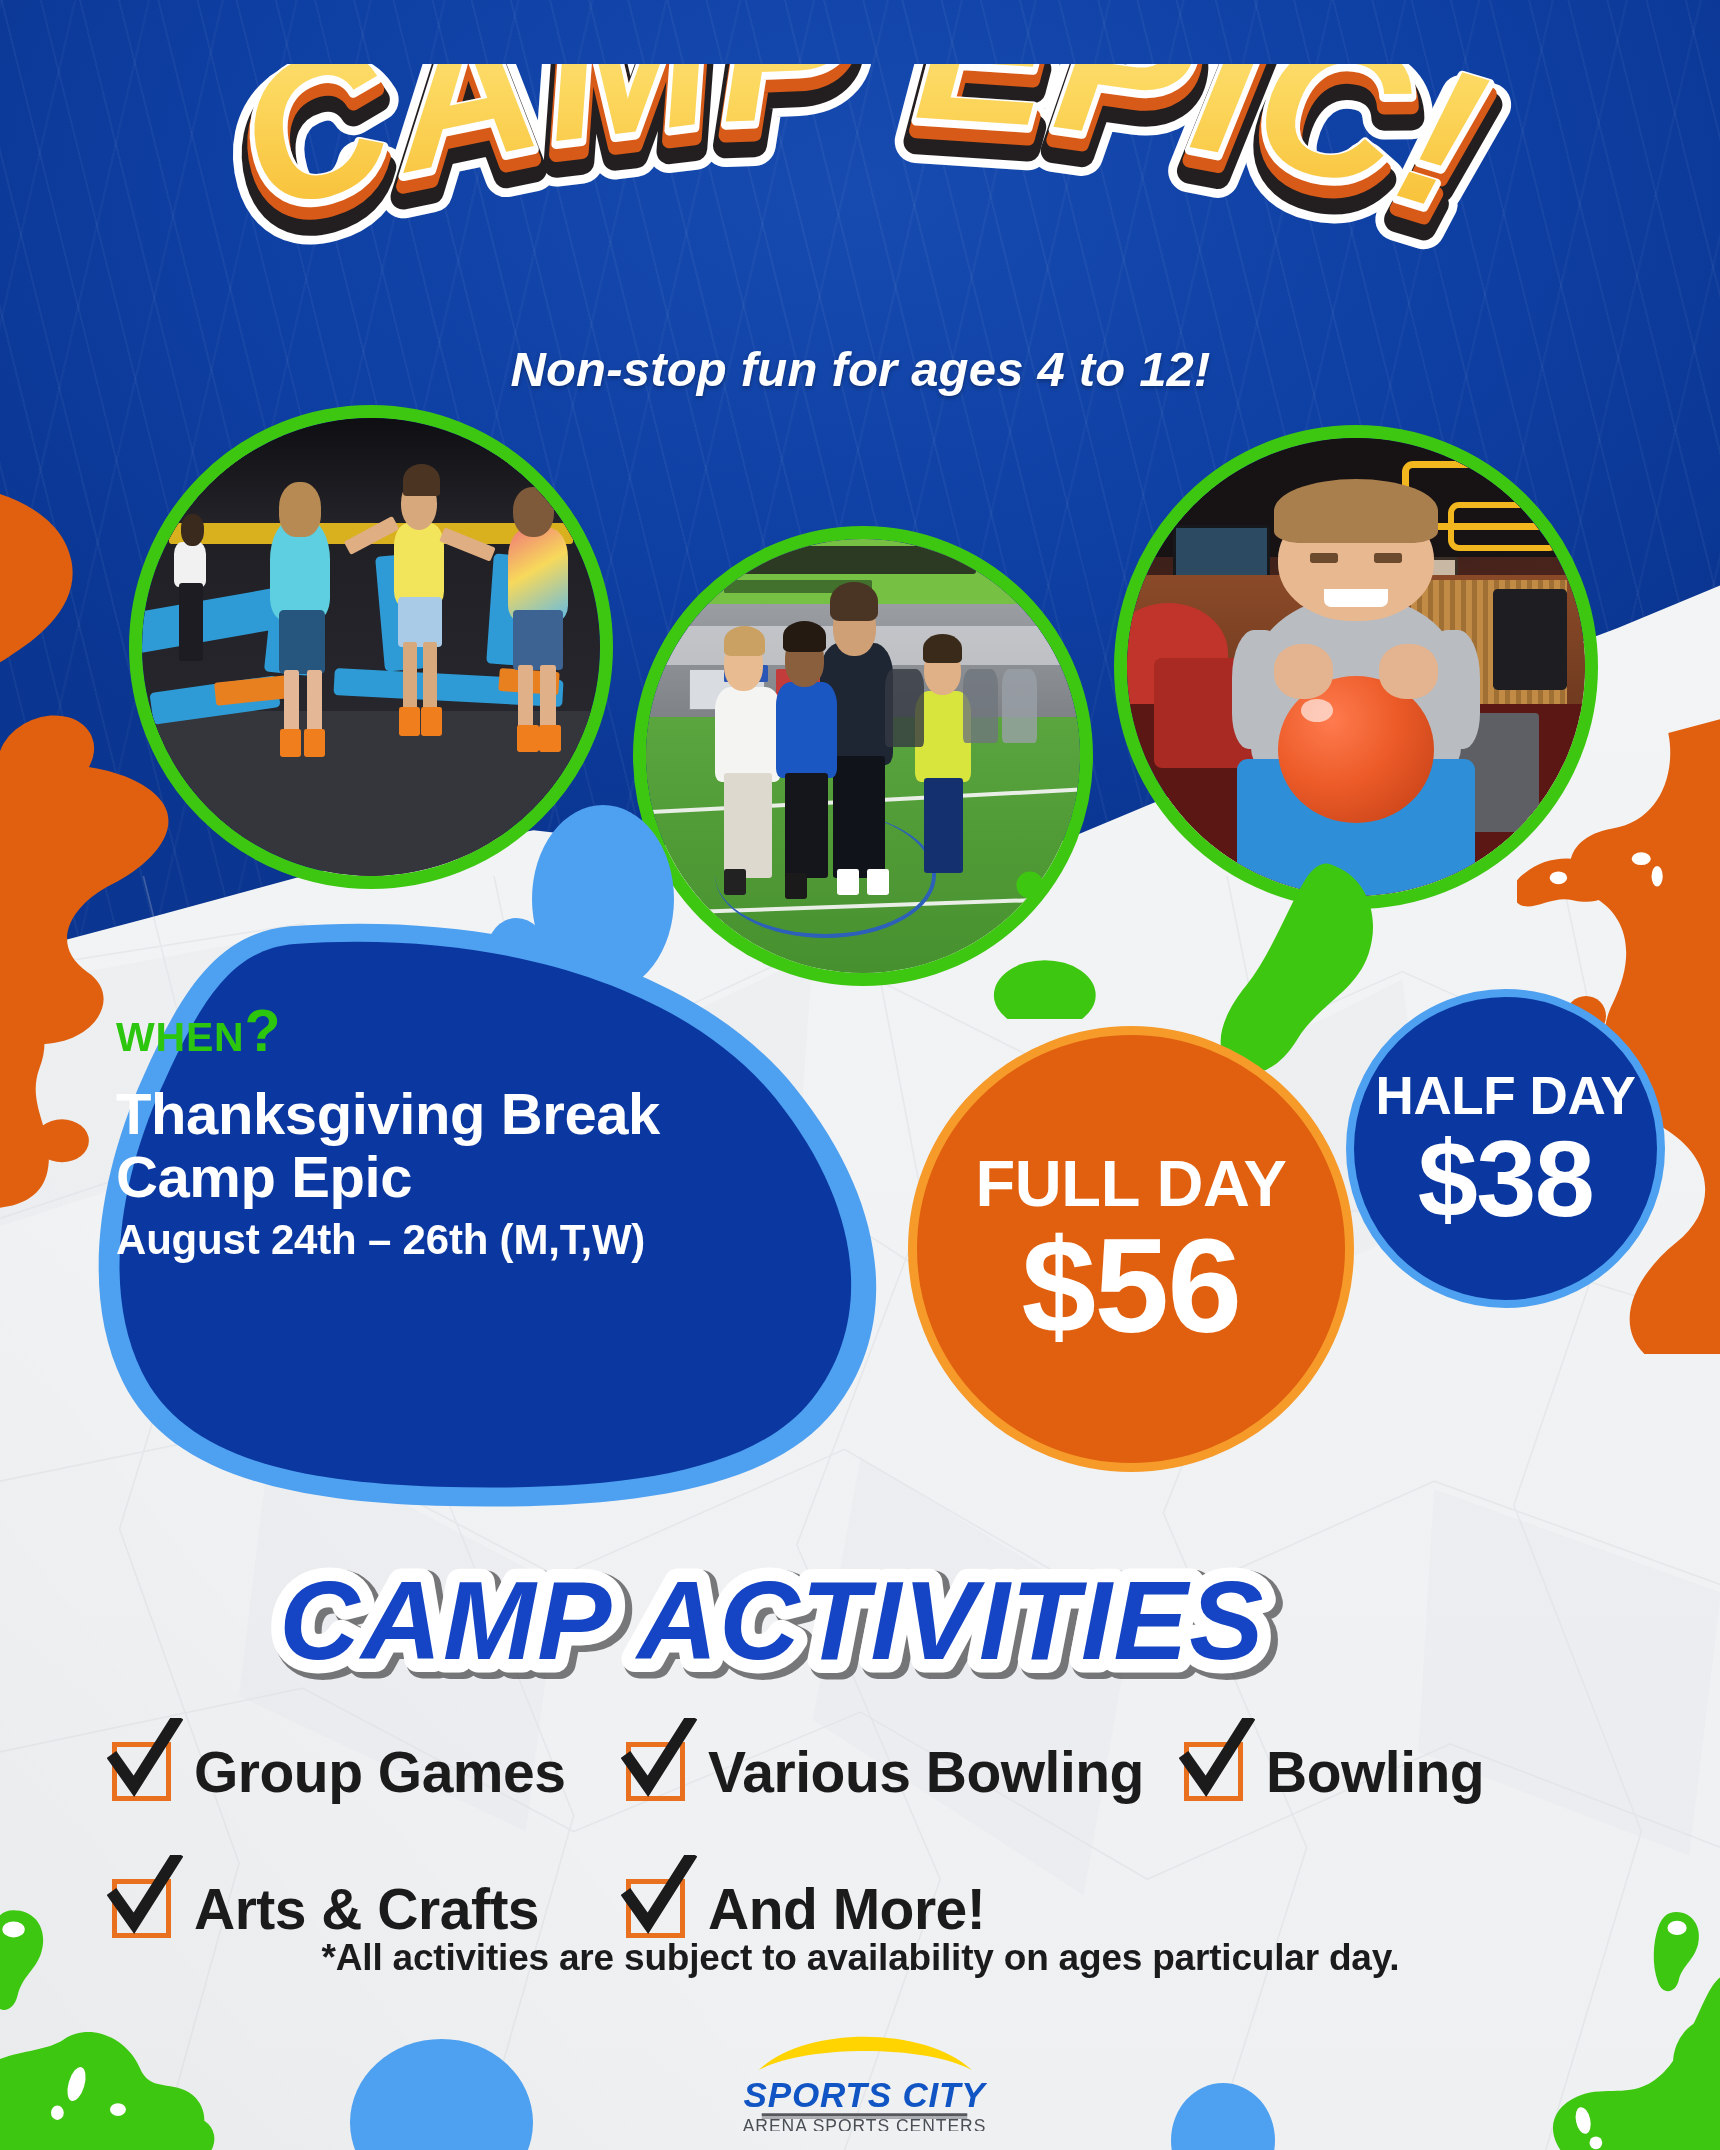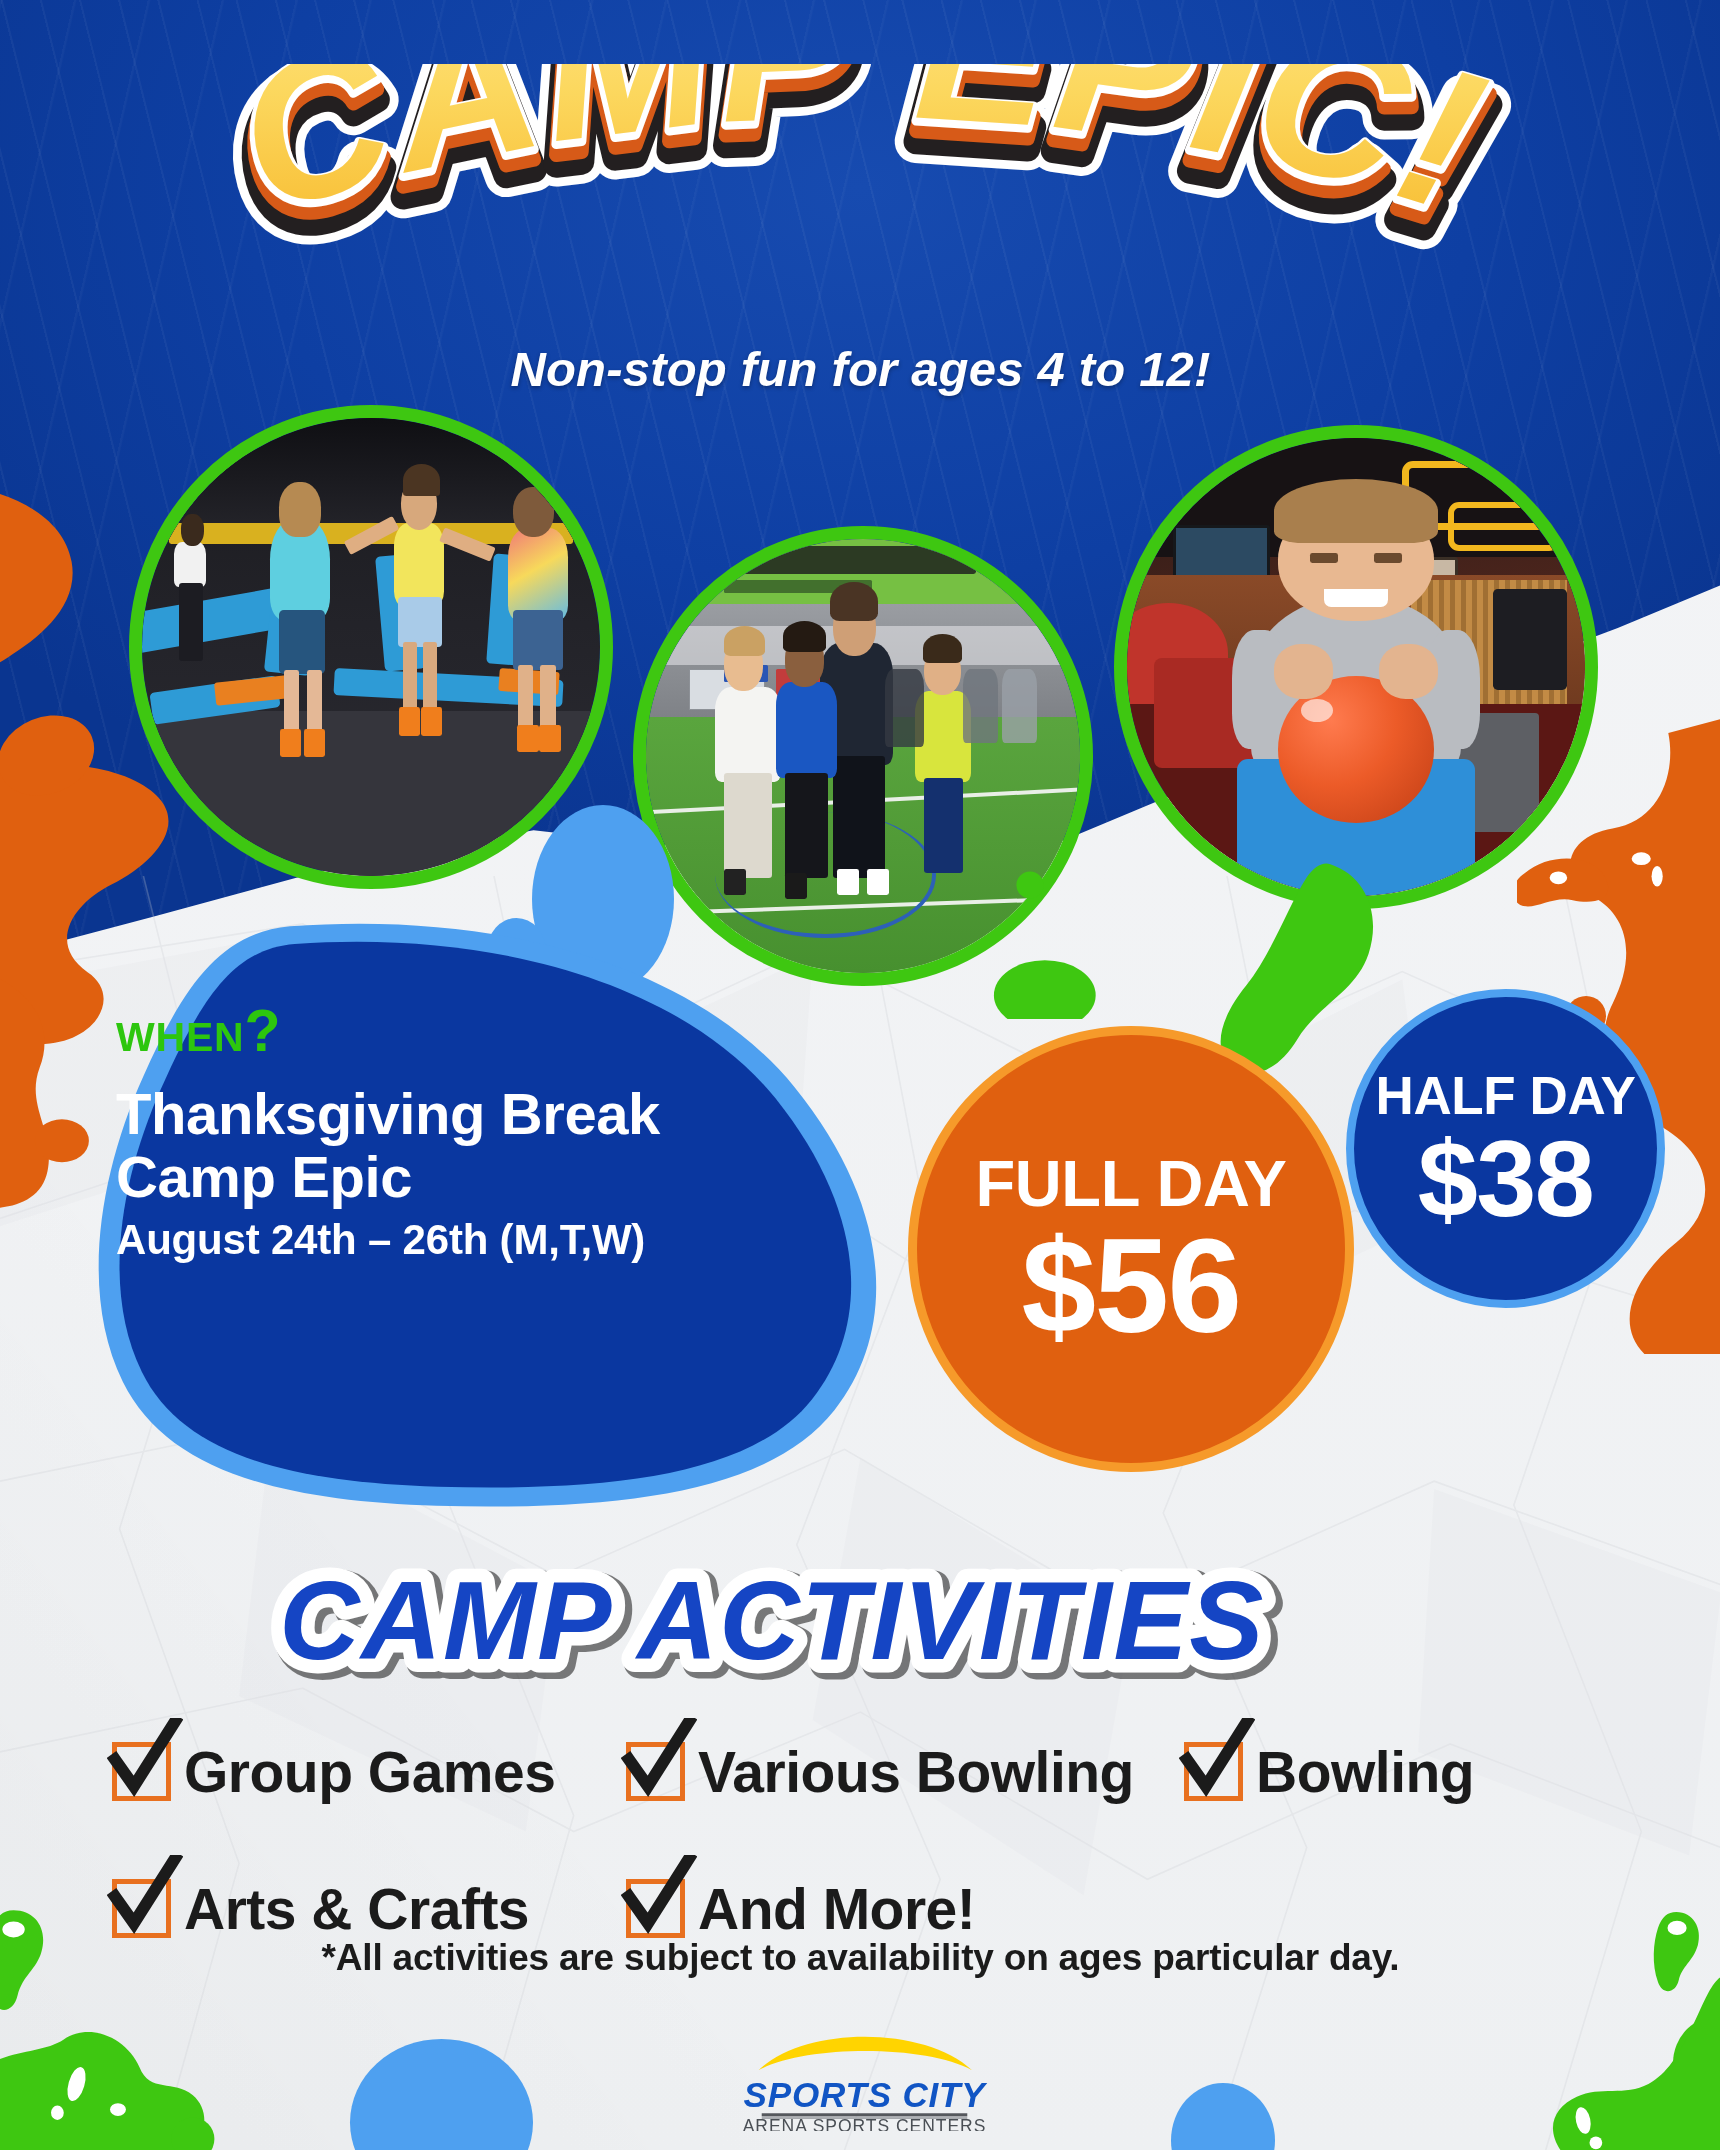--- a/index.html
+++ b/index.html
@@ -235,21 +235,21 @@
     width: 1513px;
     z-index: 28;
     display: grid;
     grid-template-columns: 514px 558px 442px;
     grid-auto-rows: 99px;
     row-gap: 38px;
   }
   .act-item {
     display: flex;
     align-items: center;
-    gap: 13px;
+    gap: 23px;
   }
   .checkbox-wrap {
     position: relative;
     width: 59px; height: 59px;
     flex: 0 0 59px;
   }
   .checkbox-box {
     position: absolute;
     left: 0; top: 0;
     width: 59px; height: 59px;

